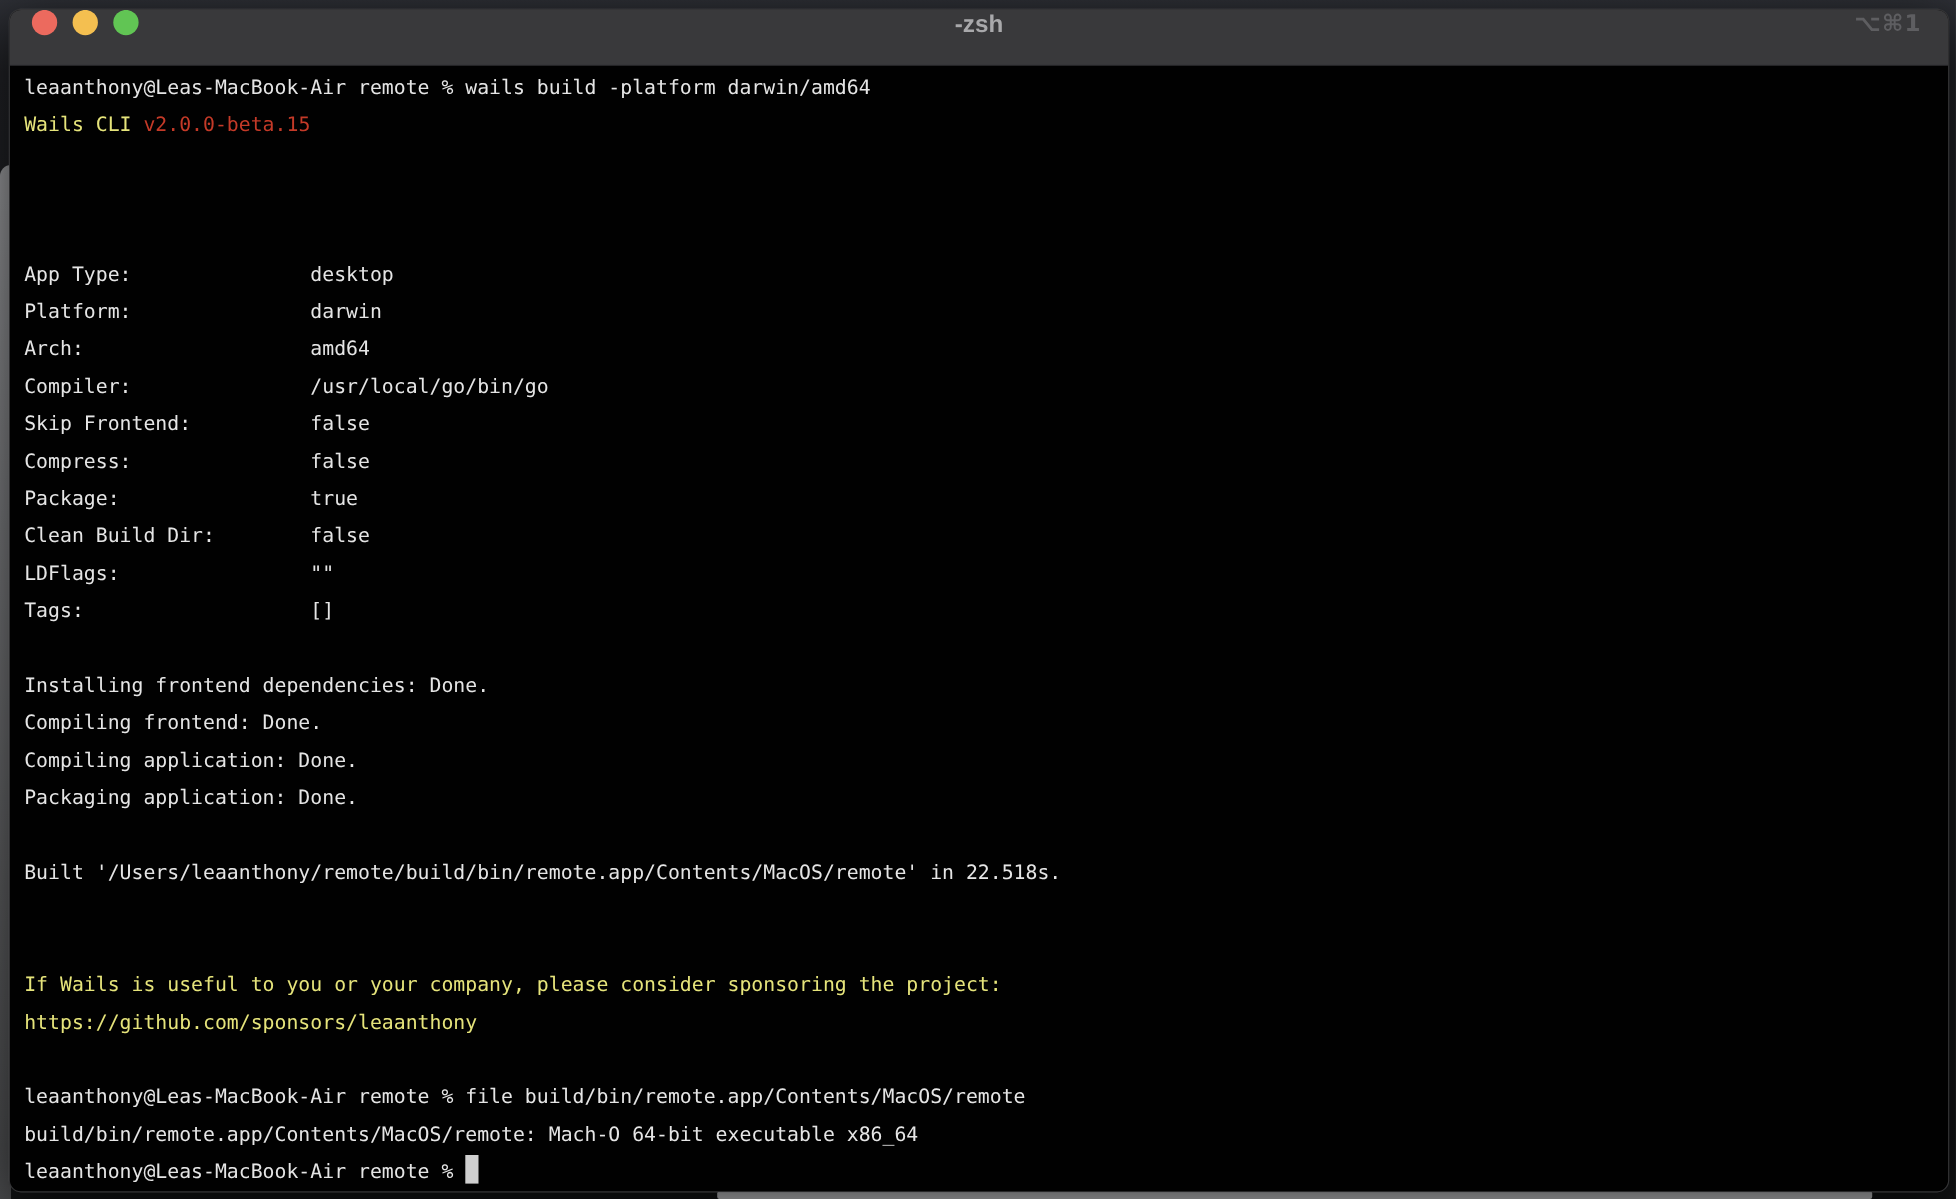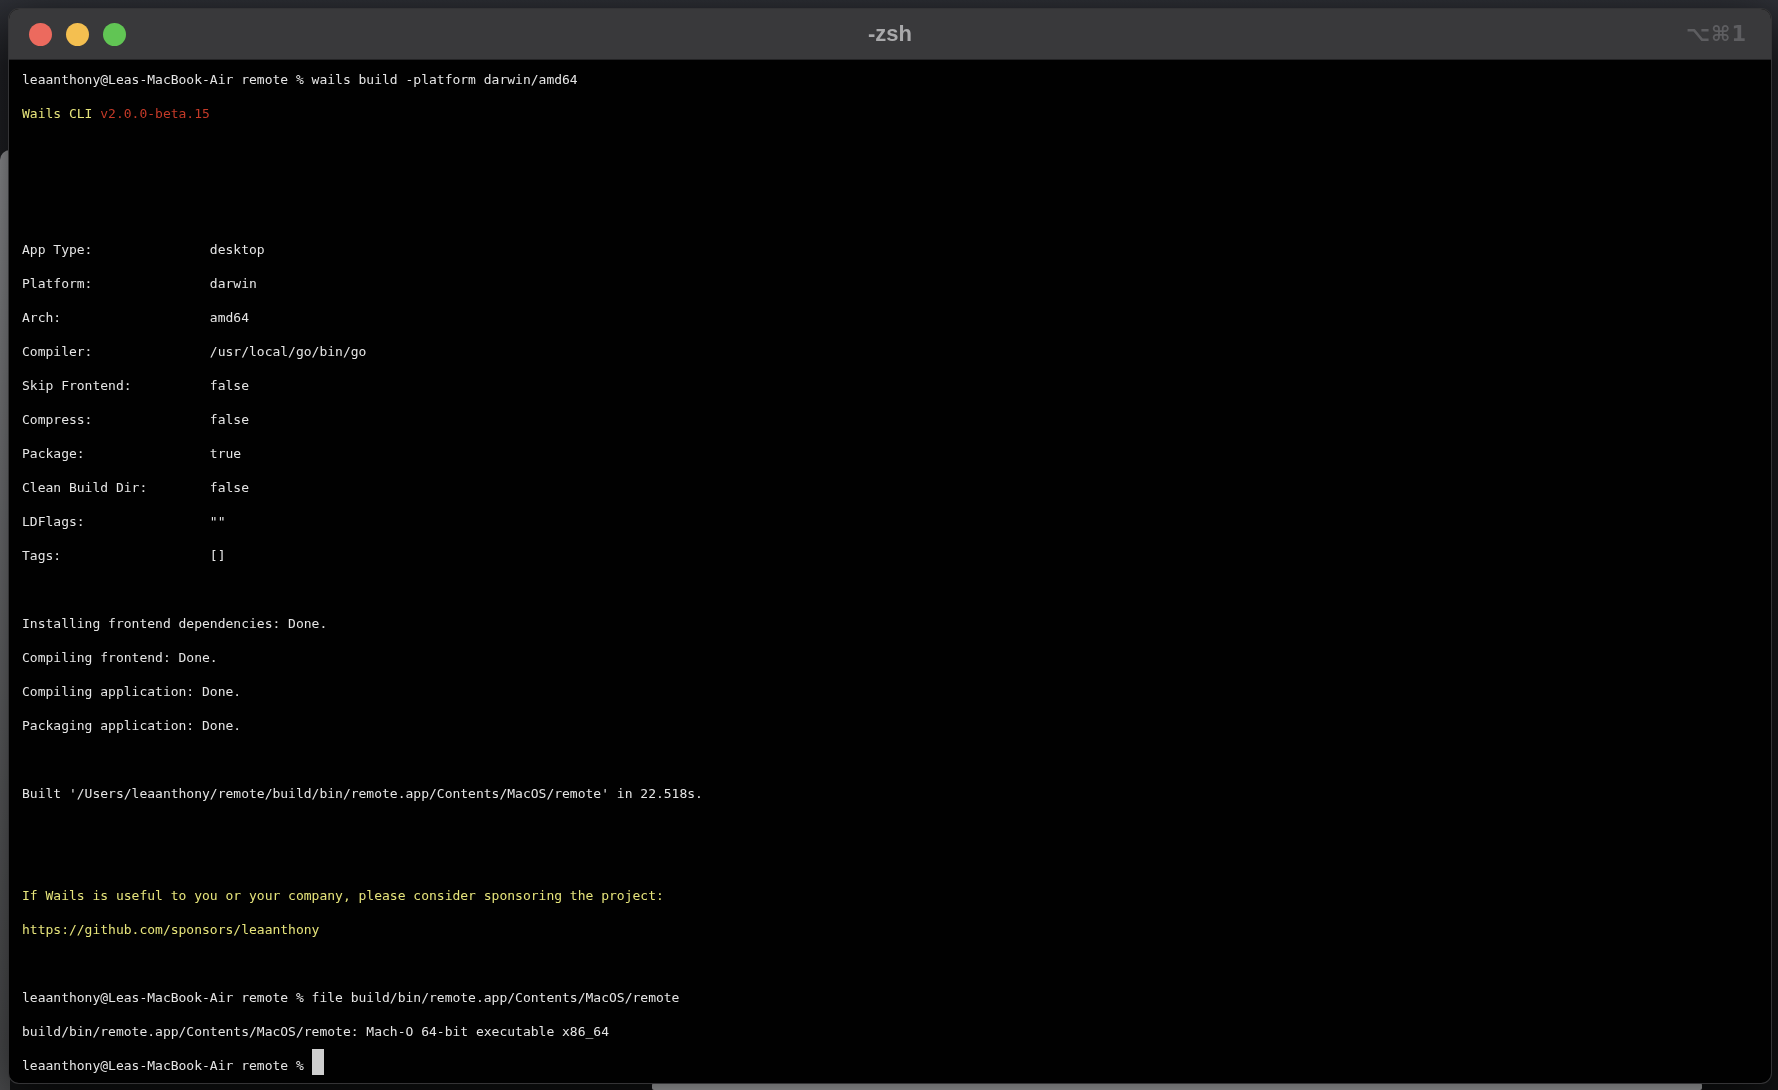--- a/index.html
+++ b/index.html
@@ -38,21 +38,21 @@
     border-radius: 11px;
     box-shadow: 0 10px 50px rgba(0,0,0,0.65);
     overflow: hidden;
     z-index: 2;
   }
   .titlebar {
     height: 50px;
     background: #39393b;
     border-bottom: 1px solid #242426;
     display: flex;
-    align-items: center;
+    align-items: flex-start;
     position: relative;
   }
   .lights {
     display: flex;
     gap: 14px;
     padding-left: 20px;
     z-index: 3;
   }
   .light {
     width: 23px; height: 23px;
@@ -74,21 +74,21 @@
     font-family: "DejaVu Sans", sans-serif;
     font-weight: bold;
     font-size: 21px;
     color: #5e5e61;
     letter-spacing: 1px;
   }
   .screen {
     margin: 0;
     padding: 3px 6px 0 13px;
     font-family: "DejaVu Sans Mono", monospace;
-    font-size: 13px;
+    font-size: 18px;
     line-height: 34px;
     white-space: pre;
   }
   .screen .tline { height: 34px; }
   .cursor {
     display: inline-block;
     width: 12.5px;
     height: 26px;
     vertical-align: -5px;
   }

